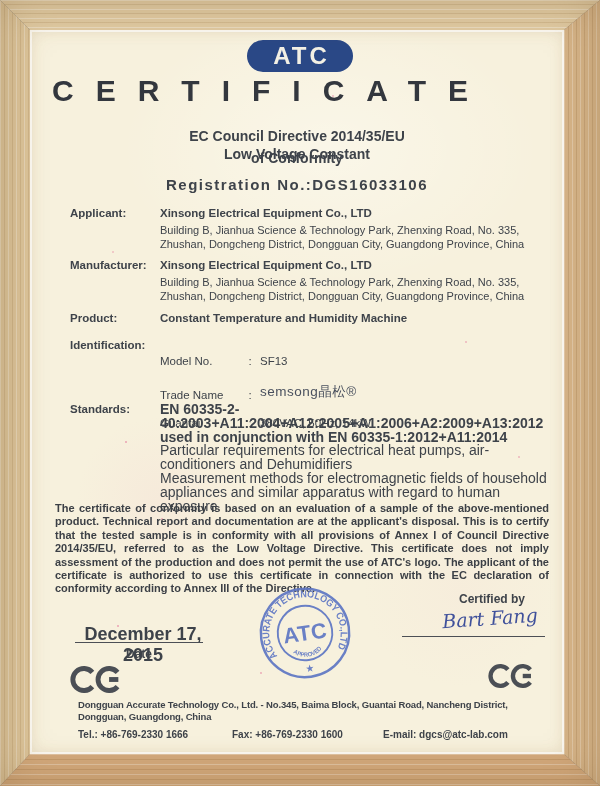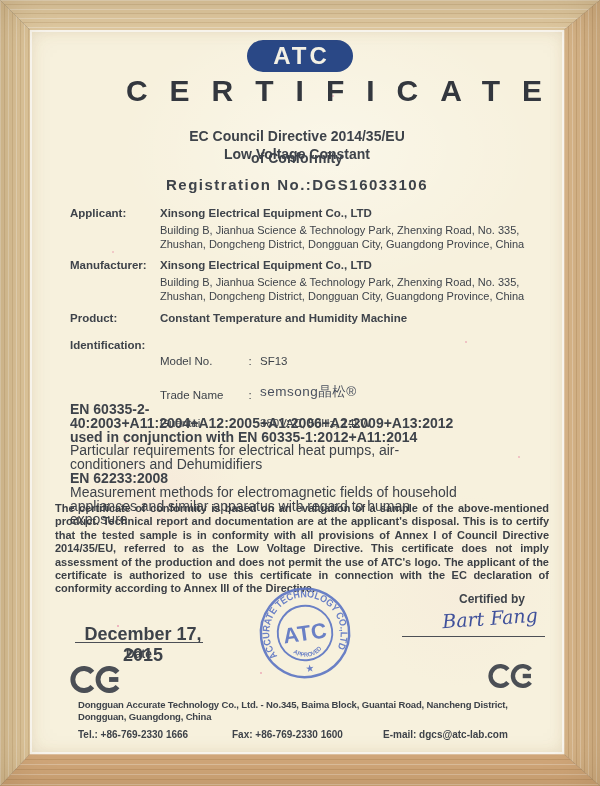--- a/index.html
+++ b/index.html
@@ -35,21 +35,21 @@
       radial-gradient(circle 2px at 83px 222px, rgba(226,110,150,.30) 0 60%, transparent 61%),
       radial-gradient(circle 2px at 231px 643px, rgba(226,110,150,.40) 0 60%, transparent 61%),
       radial-gradient(circle 120px at 130px 470px, rgba(238,170,195,.10), transparent 70%),
       radial-gradient(circle 140px at 430px 560px, rgba(238,190,200,.08), transparent 70%),
       radial-gradient(ellipse 300px 200px at 300px 120px, rgba(255,255,250,.40), transparent 70%);}
   .paper > div{position:absolute;}
   
   .atc-pill{left:217px;top:10px;width:106px;height:32px;border-radius:17px;
     background:var(--logo_blue,#2a4886);color:#f3f0e4;font-weight:bold;font-size:24px;
     letter-spacing:3px;display:flex;align-items:center;justify-content:center;text-indent:3px;}
-  .title{left:0;top:44px;width:100%;text-align:right;font-weight:bold;font-size:30px;
+  .title{left:0;top:44px;width:100%;text-align:left;font-weight:bold;font-size:30px;
     letter-spacing:22px;text-indent:22px;color:#33373e;}
   .subtitle{left:0;top:79px;width:100%;text-align:center;font-weight:bold;font-size:14px;margin-top:41px;}
   .directive1{left:0;top:98px;width:100%;text-align:center;font-weight:bold;font-size:14px;}
   .directive2{left:0;top:116px;width:100%;text-align:center;font-weight:bold;font-size:14px;}
   .registration{left:0;top:146px;width:100%;text-align:center;font-weight:bold;font-size:15px;letter-spacing:1.5px;}
   
   .row{left:40px;width:478px;display:flex;}
   .row .label{width:90px;flex:none;font-weight:bold;font-size:11.5px;}
   .row .value{flex:1;max-width:388px;}
   .r-applicant{top:177px;}.r-manufacturer{top:229px;}.r-product{top:282px;}
@@ -143,24 +143,24 @@
         </div>
         <div class="id-row">
           <span class="k">Guantai</span>
           <span class="c">:</span>
           <span class="v">380VAC, 50Hz, 14kW</span>
         </div>
       </div>
     </div>
 
     <div class="row r-standards">
+      <div class="label">Standards:</div>
       <div class="value">
         <div class="std-line bold">EN 60335-2-40:2003+A11:2004+A12:2005+A1:2006+A2:2009+A13:2012 used in conjunction with EN 60335-1:2012+A11:2014</div>
         <div class="std-line">Particular requirements for electrical heat pumps, air-conditioners and Dehumidifiers</div>
-        <div class="std-line bold">EN 62233:2008</div>
         <div class="std-line">Measurement methods for electromagnetic fields of household appliances and similar apparatus with regard to human exposure</div>
       </div>
     </div>
 
     <div class="body-par">The certificate of conformity is based on an evaluation of a sample of the above-mentioned product. Technical report and documentation are at the applicant's disposal. This is to certify that the tested sample is in conformity with all provisions of Annex I of Council Directive 2014/35/EU, referred to as the Low Voltage Directive. This certificate does not imply assessment of the production and does not permit the use of ATC's logo. The applicant of the certificate is authorized to use this certificate in connection with the EC declaration of conformity according to Annex III of the Directive.</div>
 
     <div class="certified">Certified by</div>
     <div class="signature">Bart Fang</div>
     <div class="sig-line"></div>
 

